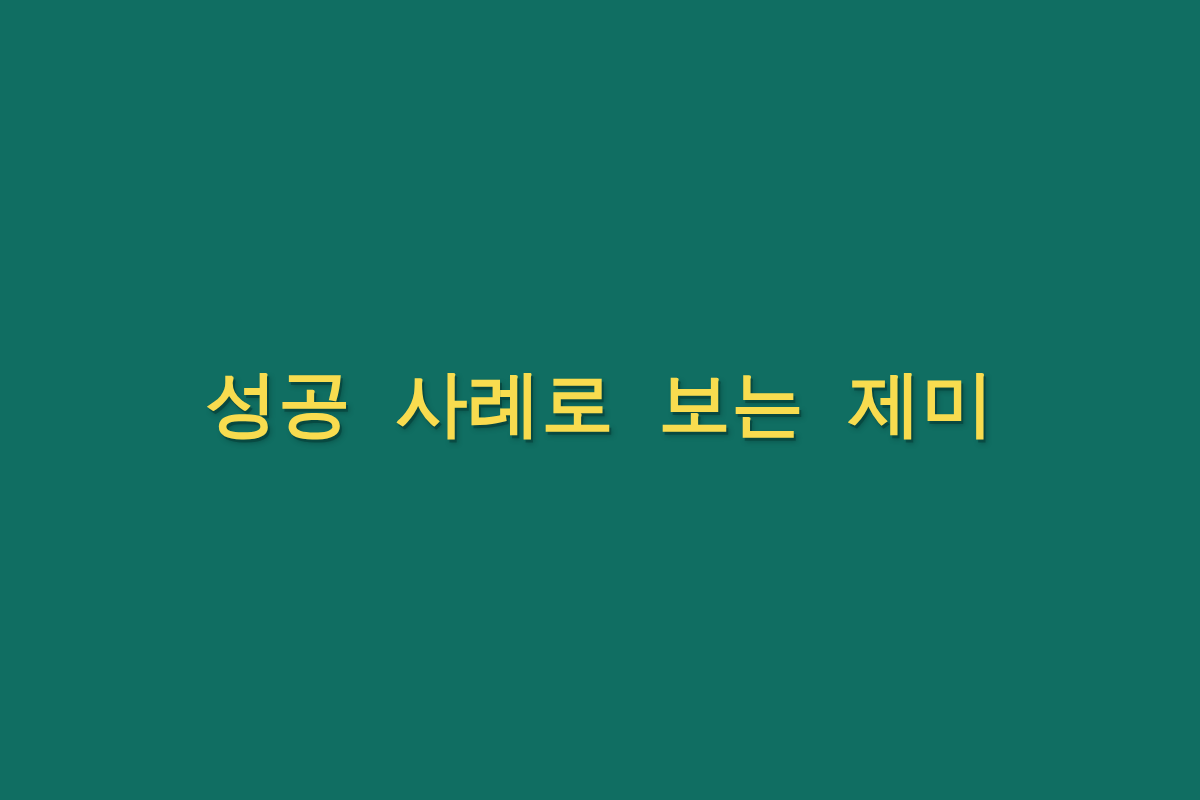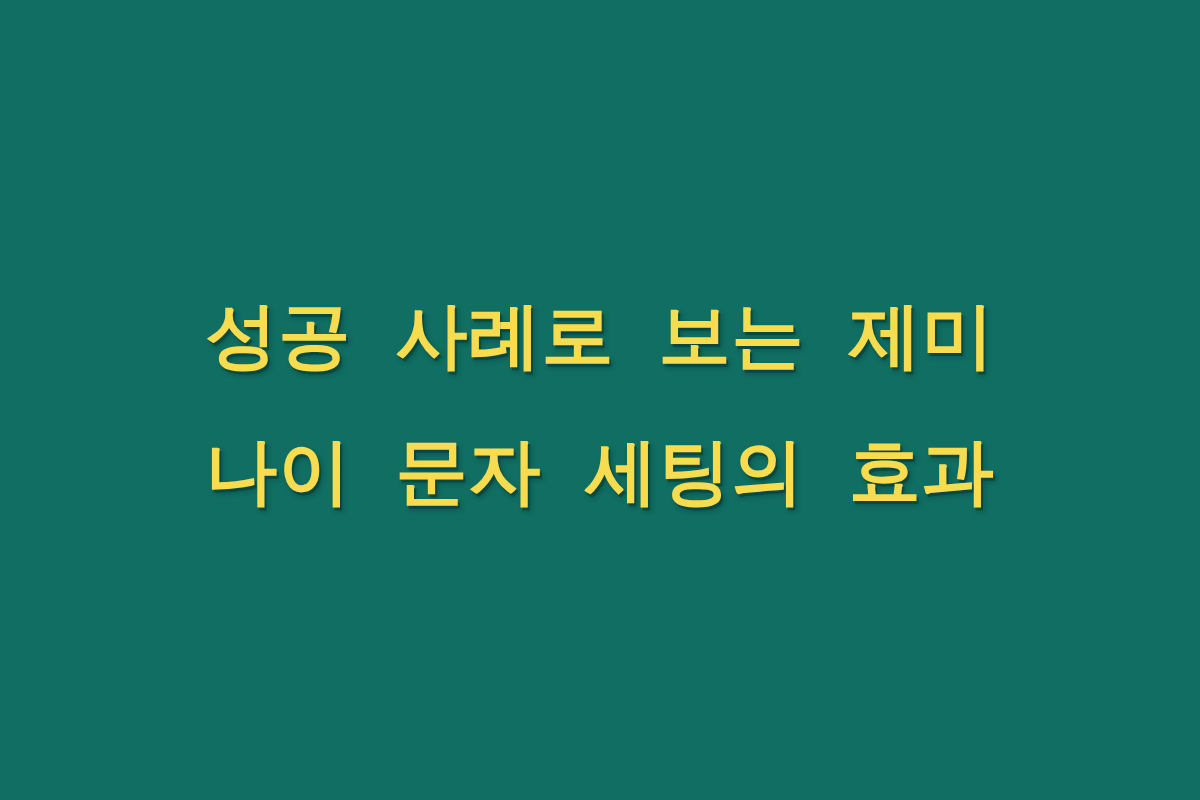--- a/index.html
+++ b/index.html
@@ -49,17 +49,16 @@
 </style>
 </head>
 <body>
 
 <div id="thumbnail-card">
 
   <div id="title-block">
 
     <span class="title-line">성공 사례로 보는 제미</span>
 
-    <span class="title-line">나이 문자 세팅의 효과</span>
 
 
   </div>
 </div>
 
 </body></html>

